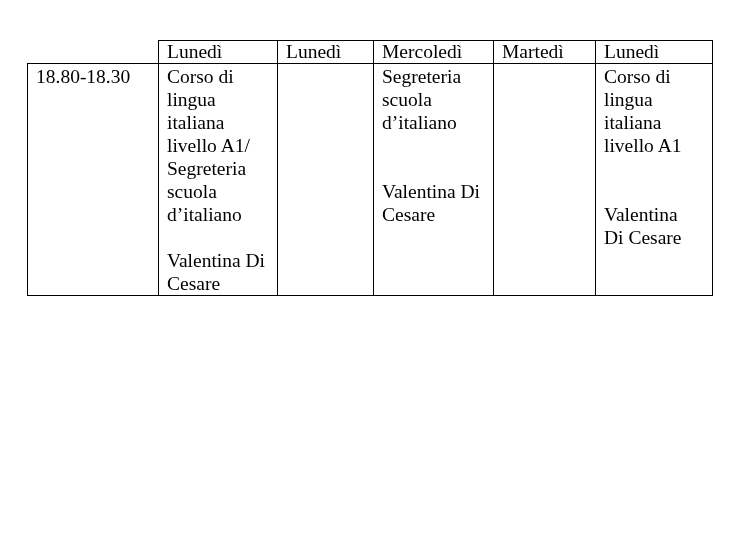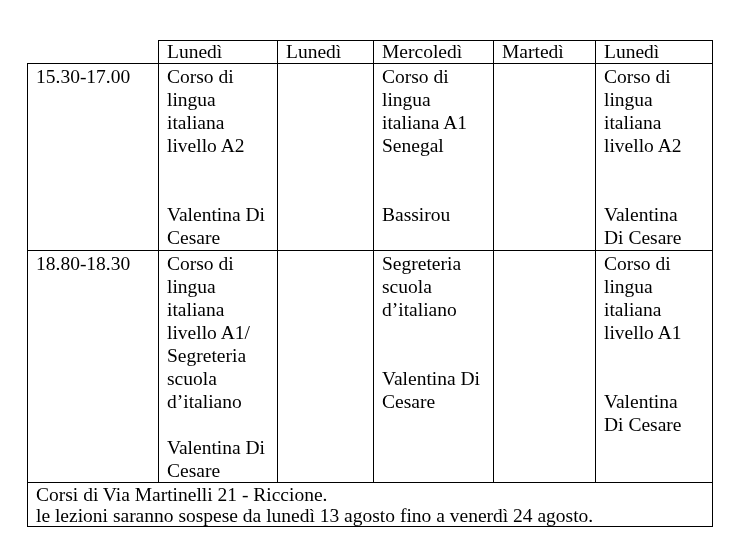--- a/index.html
+++ b/index.html
@@ -84,48 +84,20 @@
       <tr>
         <th class="corner"></th>
         <th>Lunedì</th>
         <th>Lunedì</th>
         <th>Mercoledì</th>
         <th>Martedì</th>
         <th>Lunedì</th>
       </tr>
     </thead>
     <tbody>
-      <tr class="row-1">
-        <td class="time-cell">15.30-17.00</td>
-        <td class="course-cell">Corso di
-lingua
-italiana
-livello A2
-
-
-Valentina Di
-Cesare</td>
-        <td class="course-cell"></td>
-        <td class="course-cell">Corso di
-lingua
-italiana A1
-Senegal
-
-
-Bassirou</td>
-        <td class="course-cell"></td>
-        <td class="course-cell">Corso di
-lingua
-italiana
-livello A2
-
-
-Valentina
-Di Cesare</td>
-      </tr>
       <tr class="row-2">
         <td class="time-cell">18.80-18.30</td>
         <td class="course-cell">Corso di
 lingua
 italiana
 livello A1/
 Segreteria
 scuola
 d’italiano
 
@@ -142,19 +114,15 @@
         <td class="course-cell"></td>
         <td class="course-cell">Corso di
 lingua
 italiana
 livello A1
 
 
 Valentina
 Di Cesare</td>
       </tr>
-      <tr>
-        <td class="footer-cell" colspan="6">Corsi di Via Martinelli 21 - Riccione.
-le lezioni saranno sospese da lunedì 13 agosto fino a venerdì 24 agosto.</td>
-      </tr>
     </tbody>
   </table>
 </div>
 
 </body></html>

